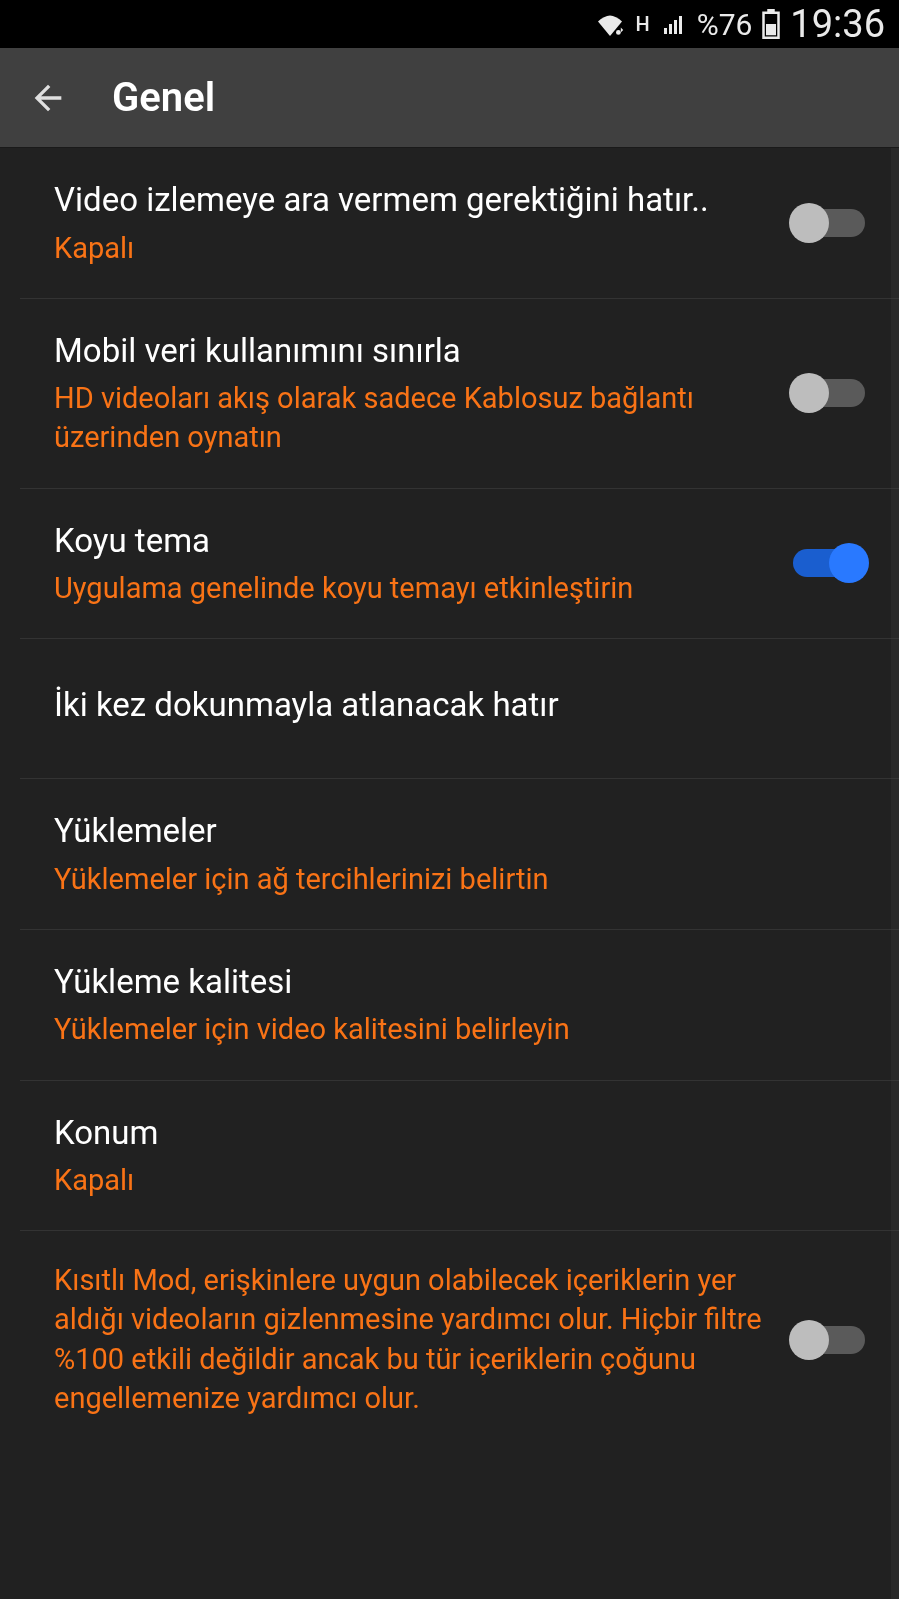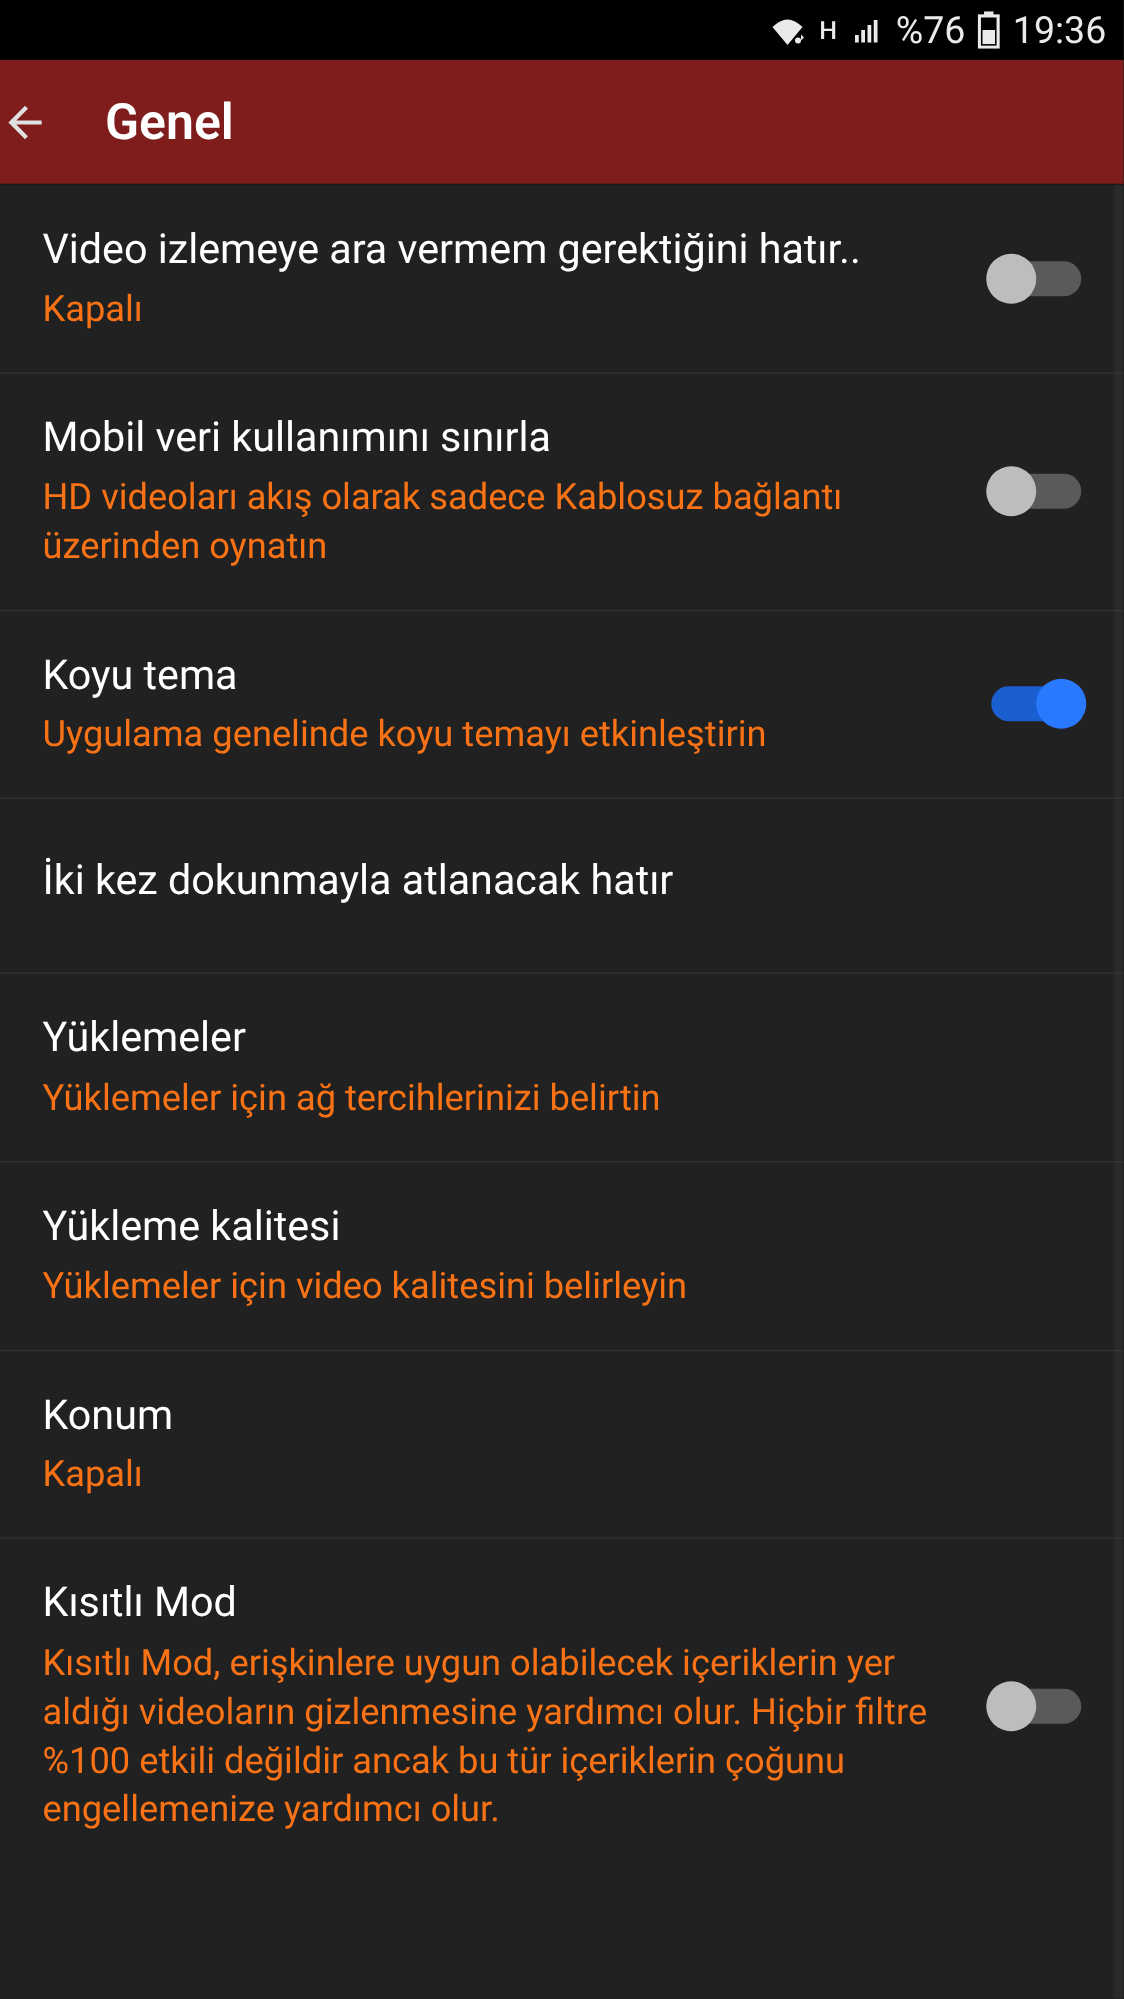--- a/index.html
+++ b/index.html
@@ -20,26 +20,27 @@
     padding: 0 14px;
     gap: 10px;
     font-size: 28px;
     color: #eaeaea;
   }
   .status-bar .wifi-icon svg,
   .status-bar .signal-icon svg,
   .status-bar .battery-icon svg { display:block; }
   .status-bar .h-badge { font-size: 20px; font-weight: 500; letter-spacing: 1px; }
   .status-bar .battery-pct { font-size: 30px; }
-  .status-bar .clock { font-size: 30px; }
+  .status-bar .clock { font-size: 38px; }
   .app-bar {
     height: 100px;
-    background: #7f1d1d;
+    background: #404040;
     display: flex;
     align-items: center;
+    padding-left: 28px;
     gap: 44px;
     border-bottom: 1px solid #1a1a1a;
   }
   .app-bar .back-icon svg { display:block; }
   .app-bar .title {
     font-size: 40px;
     font-weight: 600;
     color: #fff;
   }
   .content {
@@ -56,20 +57,21 @@
     height:100%;
     background:#444;
     opacity:0.25;
   }
   .setting-row {
     display: flex;
     align-items: center;
     padding: 30px 34px 30px 34px;
     border-bottom: 1px solid #333;
     min-height: 140px;
+    margin-left: 20px;
   }
   .setting-text {
     flex: 1;
     padding-right: 20px;
   }
   .setting-title {
     font-size: 33px;
     color: #fff;
     line-height: 1.35;
     margin-bottom: 6px;
@@ -203,21 +205,20 @@
 
   <div class="setting-row">
     <div class="setting-text">
       <div class="setting-title">Konum</div>
       <div class="setting-sub">Kapalı</div>
     </div>
   </div>
 
   <div class="setting-row" style="border-bottom:none;">
     <div class="setting-text">
-      <div class="setting-title">Kısıtlı Mod</div>
       <div class="setting-sub">Kısıtlı Mod, erişkinlere uygun olabilecek içeriklerin yer aldığı videoların gizlenmesine yardımcı olur. Hiçbir filtre %100 etkili değildir ancak bu tür içeriklerin çoğunu engellemenize yardımcı olur.</div>
     </div>
     <div class="toggle off">
         <div class="knob"></div>
       </div>
   </div>
 
 </div>
 
 </body></html>

